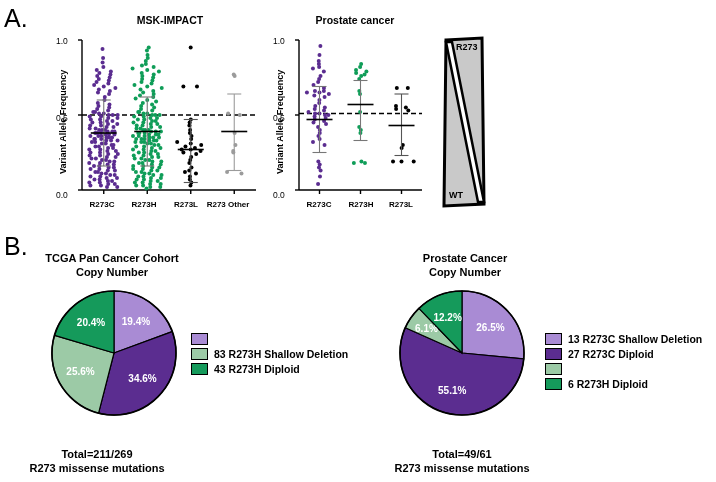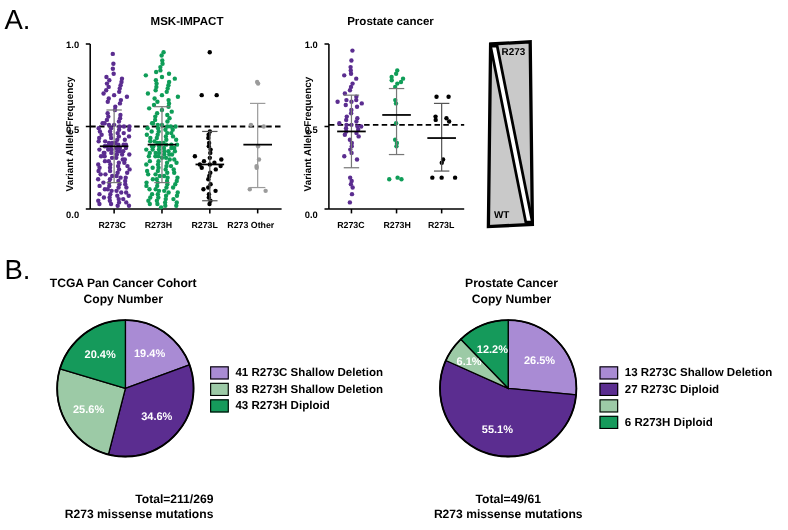--- a/index.html
+++ b/index.html
@@ -3,21 +3,21 @@
 <meta charset="utf-8">
 <style>
   html,body{margin:0;padding:0;background:#ffffff;}
   body{width:716px;height:482px;position:relative;overflow:hidden;
        font-family:"Liberation Sans","DejaVu Sans",sans-serif;color:#000;}
   .abs{position:absolute;}
   .panel-letter{font-size:25px;font-weight:400;letter-spacing:0px;}
   .plot-title{font-size:10.5px;font-weight:bold;text-align:center;}
   .ylabel{font-size:9px;font-weight:bold;writing-mode:vertical-rl;
           transform:rotate(180deg);white-space:nowrap;text-align:center;}
-  .tick-lab{font-size:8.5px;font-weight:bold;text-align:center;}
+  .tick-lab{font-size:8.5px;font-weight:normal;text-align:left;}
   .xtick-lab{font-size:8px;font-weight:bold;text-align:center;white-space:nowrap;}
   .pie-title{font-size:11px;font-weight:bold;text-align:center;line-height:1.25;}
   .pie-foot{font-size:11px;font-weight:bold;text-align:center;line-height:1.3;}
   .legend-row{display:flex;align-items:center;margin-bottom:3px;}
   .swatch{width:15px;height:10px;border:1.6px solid #000;margin-right:6px;flex:0 0 auto;}
   .legend-txt{font-size:10.5px;font-weight:bold;white-space:nowrap;}
   .slice-lab{font-size:10px;font-weight:bold;fill:#ffffff;}
   .diag-lab{font-size:9px;font-weight:bold;}
   svg{display:block;overflow:visible;}
 </style>
@@ -536,33 +536,32 @@
     <path d="M 65 65 L 49.58 125.05 A 62 62 0 0 1 5.57 47.33 Z" fill="#9ccaa6" stroke="#000" stroke-width="1.2"></path>
     <text x="31.55" y="87.44" text-anchor="middle" class="slice-lab" font-size="10" font-weight="bold" fill="#ffffff" font-family="&quot;Liberation Sans&quot;, sans-serif">25.6%</text>
     <path d="M 65 65 L 5.57 47.33 A 62 62 0 0 1 65.00 3.00 Z" fill="#159a5b" stroke="#000" stroke-width="1.2"></path>
     <text x="42.02" y="37.69" text-anchor="middle" class="slice-lab" font-size="10" font-weight="bold" fill="#ffffff" font-family="&quot;Liberation Sans&quot;, sans-serif">20.4%</text>
     <circle cx="65" cy="65" r="62" fill="none" stroke="#000" stroke-width="1.6"></circle>
   </svg>
 
 <div class="abs" style="left:191px;top:333px;">
   <div class="legend-row">
     <span class="swatch" style="background: rgb(169, 139, 212);"></span>
-    <span class="legend-txt">41 R273C Shallow Deletion</span>
   </div>
   <div class="legend-row">
     <span class="swatch" style="background: rgb(156, 202, 166);"></span>
     <span class="legend-txt">83 R273H Shallow Deletion</span>
   </div>
   <div class="legend-row">
     <span class="swatch" style="background: rgb(21, 154, 91);"></span>
     <span class="legend-txt">43 R273H Diploid</span>
   </div>
 </div>
 
-<div class="abs pie-foot" style="left:34px;top:447px;width:160px;text-align:right;">
+<div class="abs pie-foot" style="left:17px;top:447px;width:160px;">
   <div>Total=211/269</div>
   <div>R273 missense mutations</div>
 </div>
 
 <div class="abs pie-title" style="left:390px;top:252px;width:150px;">
   <div>Prostate Cancer</div>
   <div>Copy Number</div>
 </div>
 
 <svg class="abs" id="svg-pie-right" style="left:397px;top:288px;" width="130" height="130">

